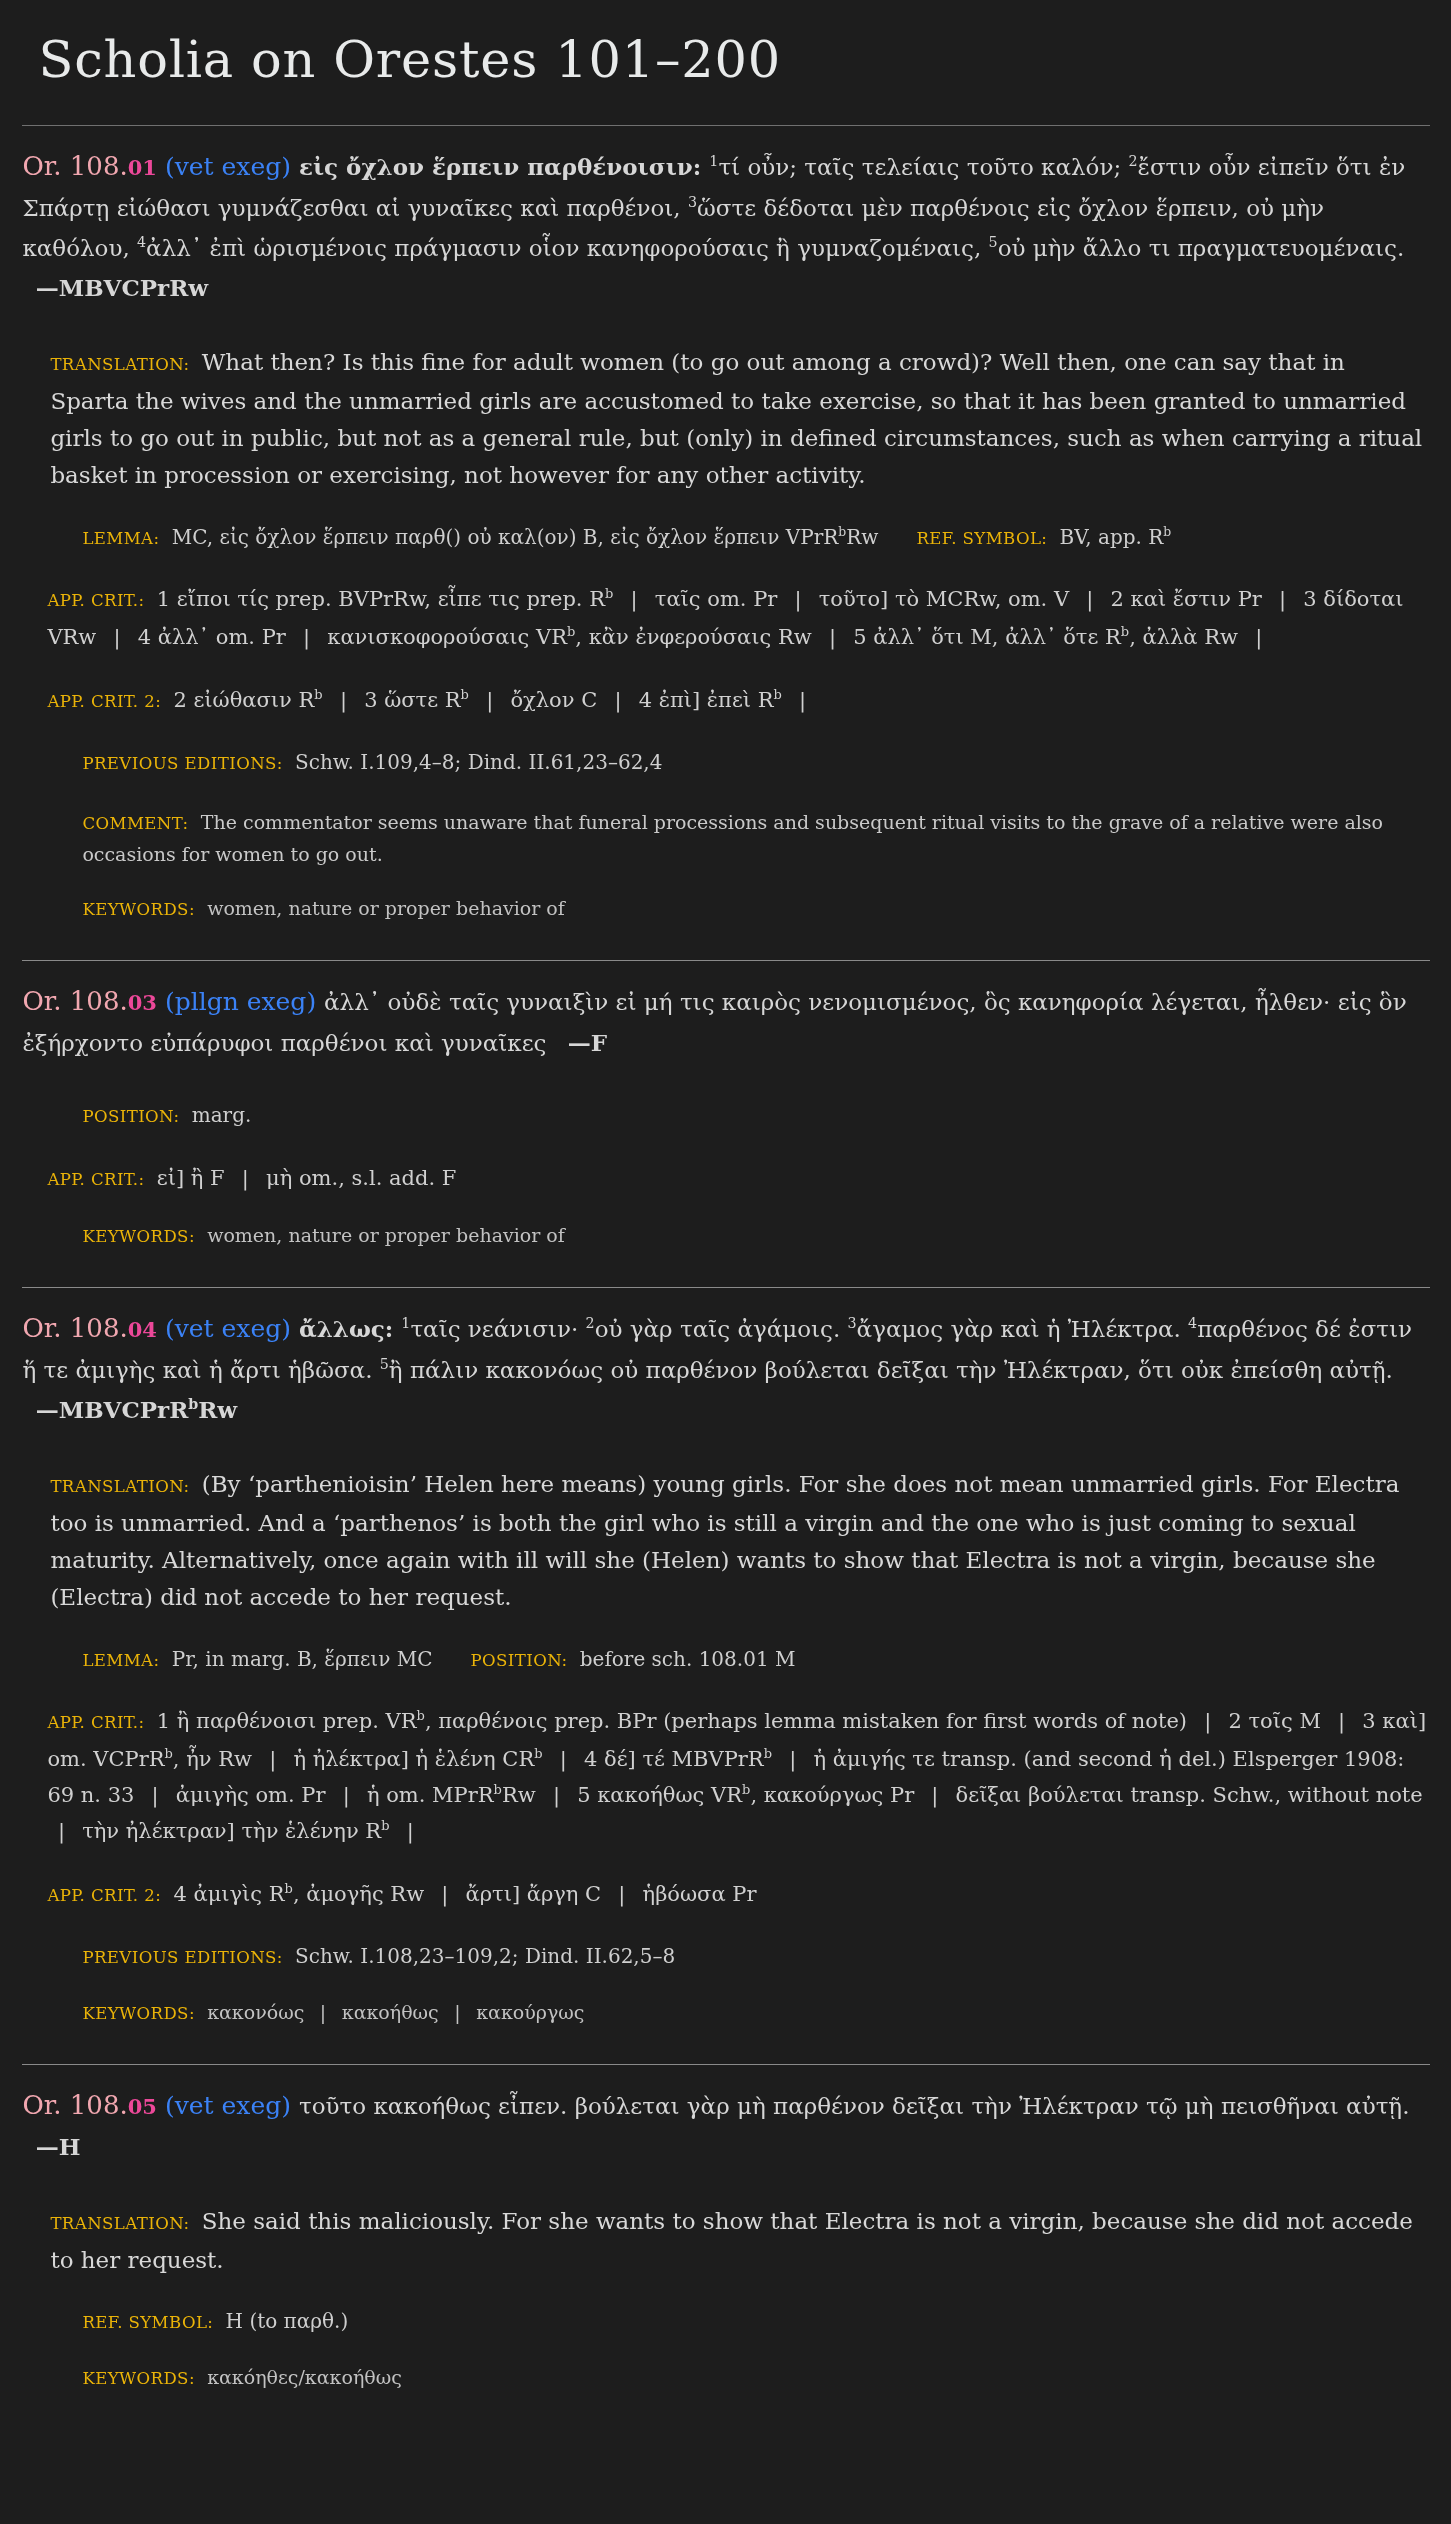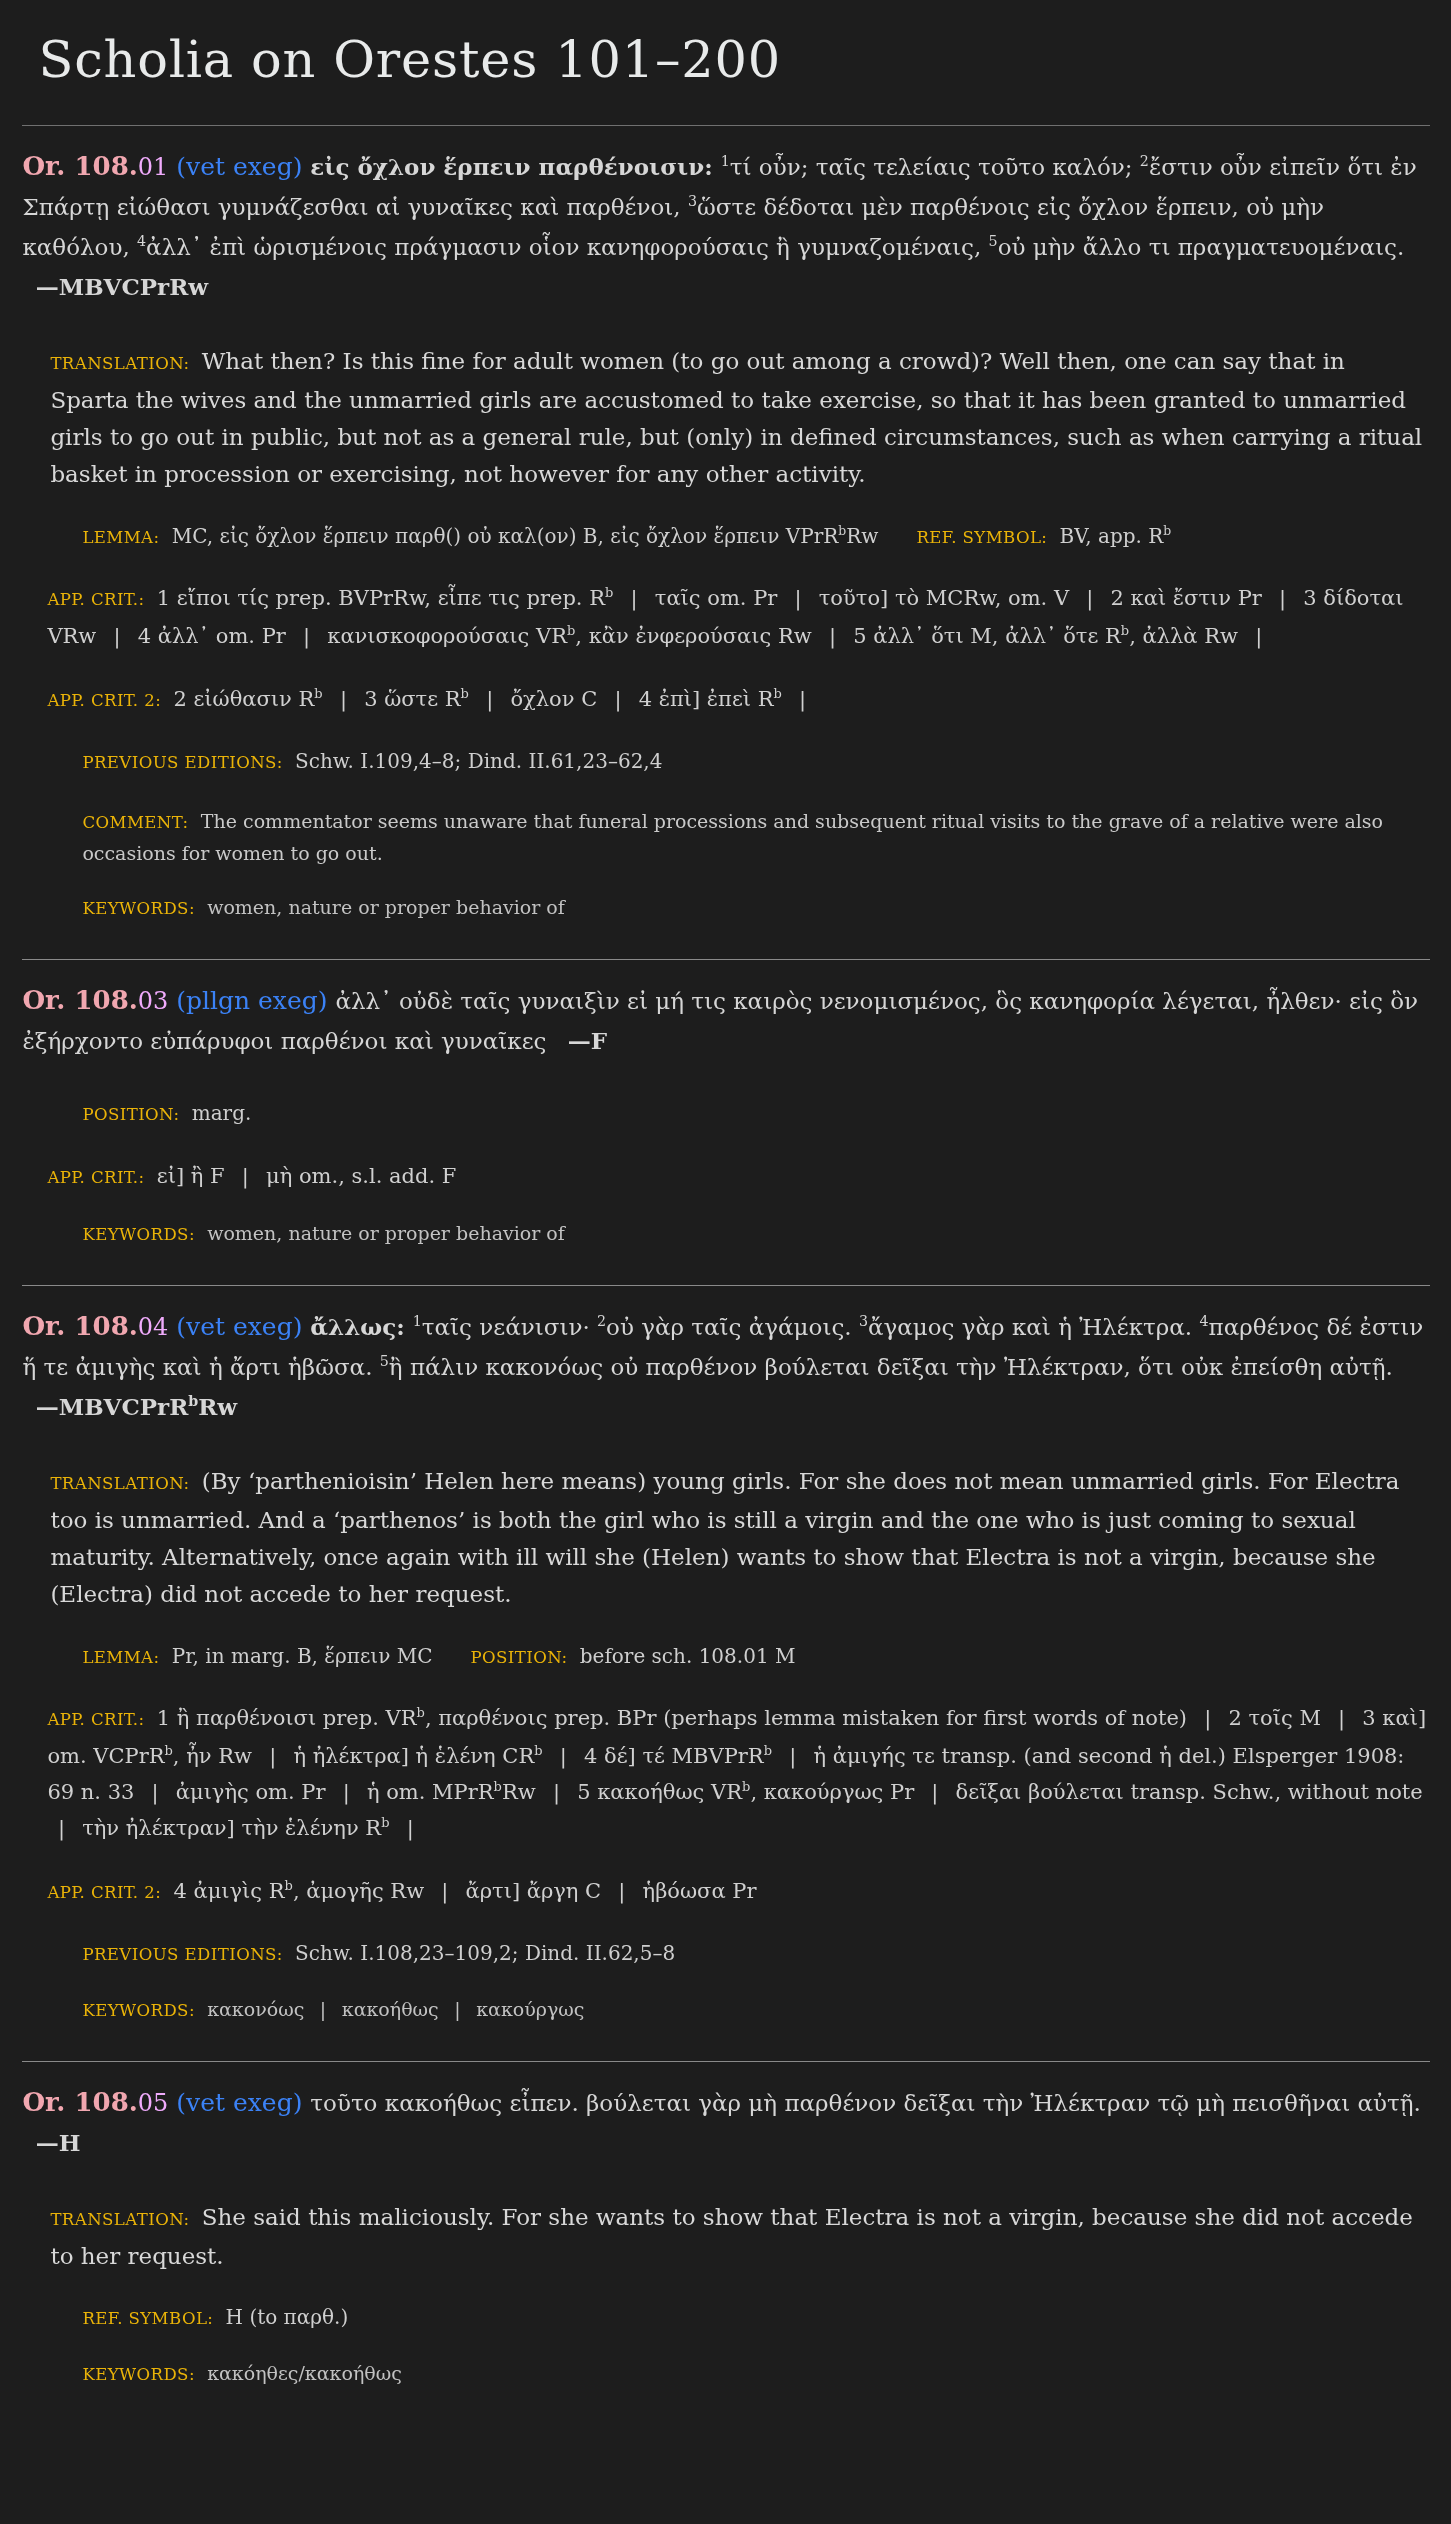--- a/index.html
+++ b/index.html
@@ -11,22 +11,22 @@
   .content { padding:0 22.4px; }
   h1.page-title {
     font-size:51px; font-weight:400; color:#e8eaea; letter-spacing:0.8px;
     margin:30px 0 36px 16px;
   }
   hr.title-rule { border:0; border-top:1.7px solid #707070; margin:0; }
   hr.sep { border:0; border-top:1.7px solid #8a8a8a; margin:41px 0 0 0; }
 
   .entry { padding-top:20px; }
   .entry-heading { font-size:23px; line-height:40px; margin:0 0 36px 0; color:#d6d6d6; }
-  .eid  { color:#f1a7b0; font-weight:bold; font-size:26px; }
-  .enum { color:#f0abfc; font-weight:normal; font-size:24px; }
+  .eid  { color:#f1a7b0; font-weight:normal; font-size:26px; }
+  .enum { color:#ec4899; font-weight:bold; font-size:21px; }
   .etag { color:#3b82f6; font-size:25px; }
   .elemma { font-weight:bold; }
   .ewitness { font-weight:bold; padding-left:13.3px; white-space:nowrap; }
 
   .row { margin:26.5px 0; }
   .row .label { font-size:16.6px; color:#eab308; letter-spacing:0.4px; padding-right:6.6px; }
   .row .pair + .pair { margin-left:38px; }
   .row.translation { padding-left:28px; font-size:23px; line-height:37px; color:#d8d8d8; }
   .row.appcrit     { padding-left:25px; font-size:21px; line-height:36px; color:#d0d0d0; }
   .row.meta        { padding-left:60px; font-size:20px; line-height:33px; color:#cfcfcf;margin-top:24px; }

